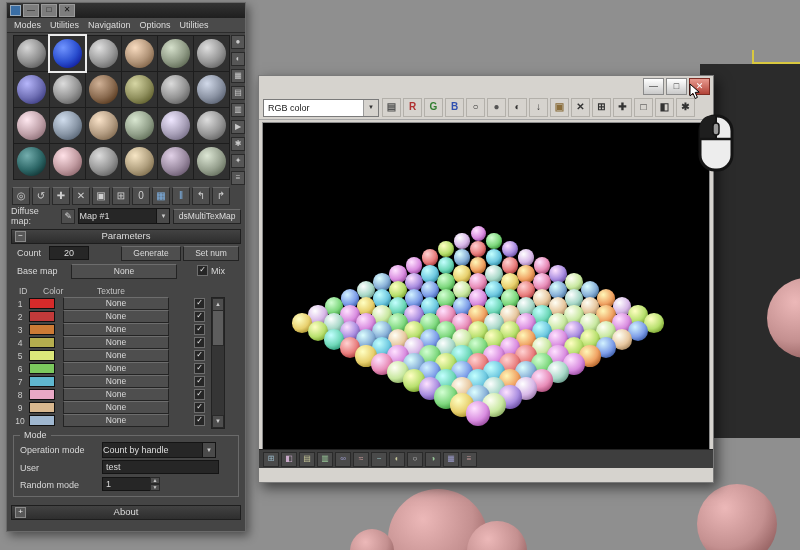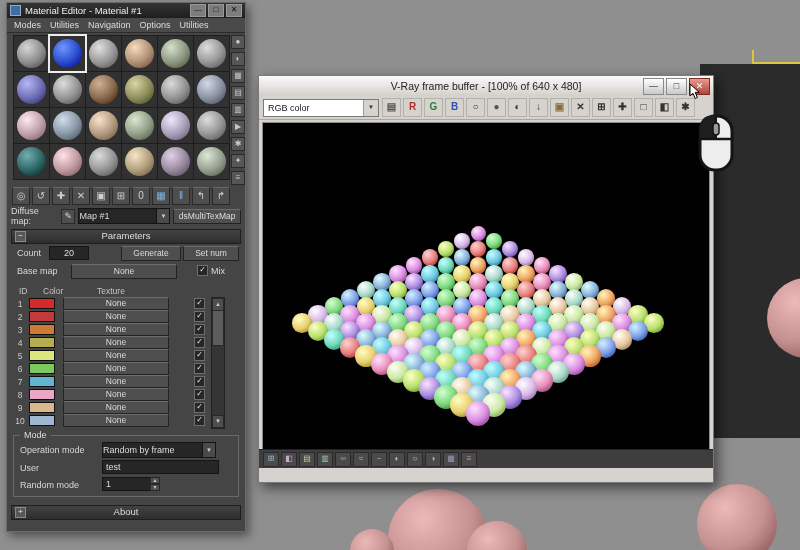--- a/index.html
+++ b/index.html
@@ -148,21 +148,20 @@
     <div class="bg-sphere" style="left: 388px; top: 489px; height: 100px; width: 100px; background: radial-gradient(circle at 35% 30%, rgb(236, 184, 184), rgb(196, 144, 144) 52%, rgb(116, 64, 64) 100%);"></div>
     <div class="bg-sphere" style="left: 467px; top: 521px; height: 60px; width: 60px; background: radial-gradient(circle at 35% 30%, rgb(236, 184, 184), rgb(196, 144, 144) 52%, rgb(116, 64, 64) 100%);"></div>
     <div class="bg-sphere" style="left: 350px; top: 529px; height: 44px; width: 44px; background: radial-gradient(circle at 35% 30%, rgb(236, 184, 184), rgb(196, 144, 144) 52%, rgb(116, 64, 64) 100%);"></div>
     <div class="bg-sphere" style="left: 697px; top: 484px; height: 80px; width: 80px; background: radial-gradient(circle at 35% 30%, rgb(236, 184, 184), rgb(196, 144, 144) 52%, rgb(116, 64, 64) 100%);"></div>
     <div class="bg-sphere" style="left: 767px; top: 278px; height: 80px; width: 80px; background: radial-gradient(circle at 35% 30%, rgb(236, 184, 184), rgb(196, 144, 144) 52%, rgb(116, 64, 64) 100%);"></div>
   </div>
 
 <div id="me-window">
   <div class="me-titlebar">
     <span class="me-title-icon"></span>
-    <span class="me-title">Material Editor - Material #1</span>
     <span class="cap-btn">—</span>
     <span class="cap-btn">□</span>
     <span class="cap-btn">✕</span>
   </div>
   <div class="me-menubar">
     <span class="menu-item">Modes</span>
     <span class="menu-item">Utilities</span>
     <span class="menu-item">Navigation</span>
     <span class="menu-item">Options</span>
     <span class="menu-item">Utilities</span>
@@ -368,43 +367,40 @@
   <div id="table-scroll">
     <span class="sarrow" id="scroll-up">▲</span>
     <span id="scroll-thumb"></span>
     <span class="sarrow" id="scroll-down">▼</span>
   </div>
 
   <div id="mode-group">
     <span id="mode-label">Mode</span>
     <span class="me-label" id="opmode-label">Operation mode</span>
     <span class="dd" id="opmode-dd">
-      <span class="ddl">Random by frame</span>
+      <span class="ddl">Count by handle</span>
       <span class="dda">▼</span>
     </span>
     <span class="me-label" id="user-label">User</span>
     <span class="sunken" id="user-input">test</span>
     <span class="me-label" id="seed-label">Random mode</span>
     <span class="sunken" id="seed-input">1</span>
     <span id="seed-spinner">
       <span class="spin">▲</span>
       <span class="spin">▼</span>
     </span>
   </div>
 
   <div class="rollout" id="about-header">
     <span class="rbox">+</span>
     <span>About</span>
   </div>
 </div>
 
 <div id="vfb-window">
-  <div class="vfb-titlebar">
-    <span>V-Ray frame buffer - [100% of 640 x 480]</span>
-  </div>
   <div id="vfb-caps">
     <span class="vcap">—</span>
     <span class="vcap">□</span>
     <span class="vcap close">
       <span>✕</span>
       <svg id="cursor-overlay" width="13" height="18" viewBox="0 0 13 18">
         <path d="M2 1 L2 13 L5 10.3 L7.2 15.5 L9.4 14.4 L7.2 9.4 L11.2 9.2 Z" fill="#ffffff" stroke="#000" stroke-width="1"></path>
       </svg>
     </span>
   </div>

